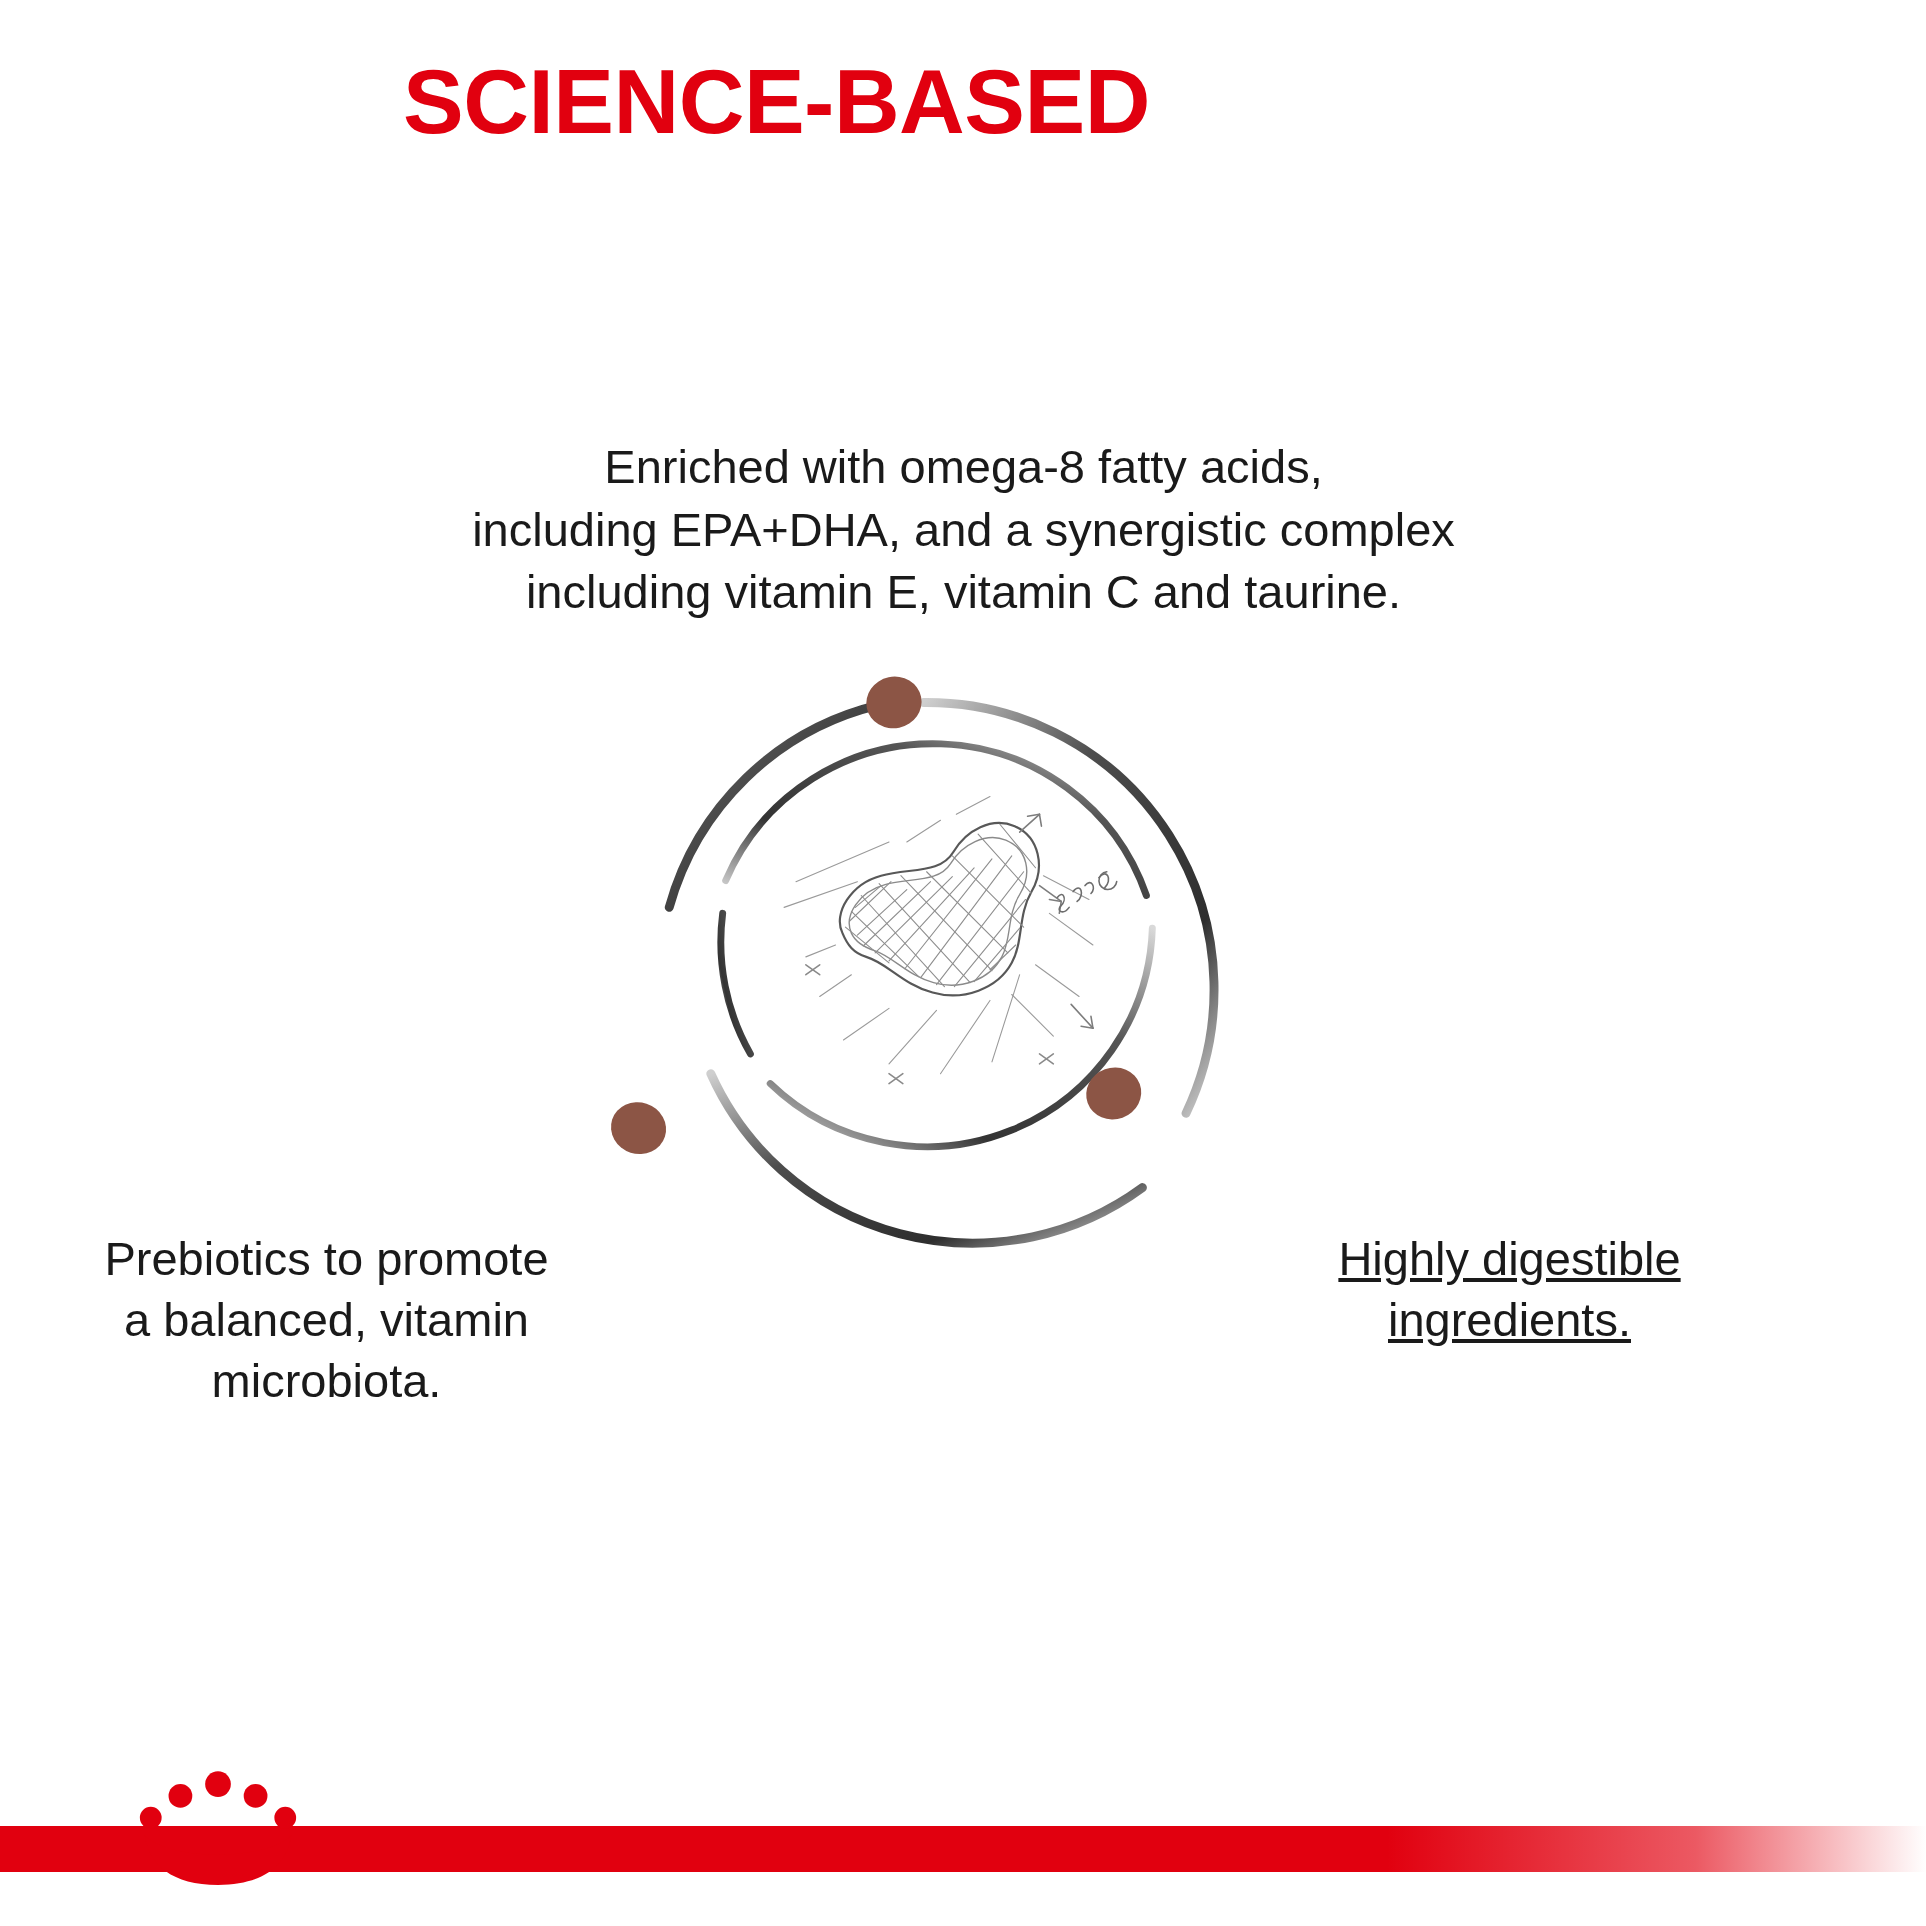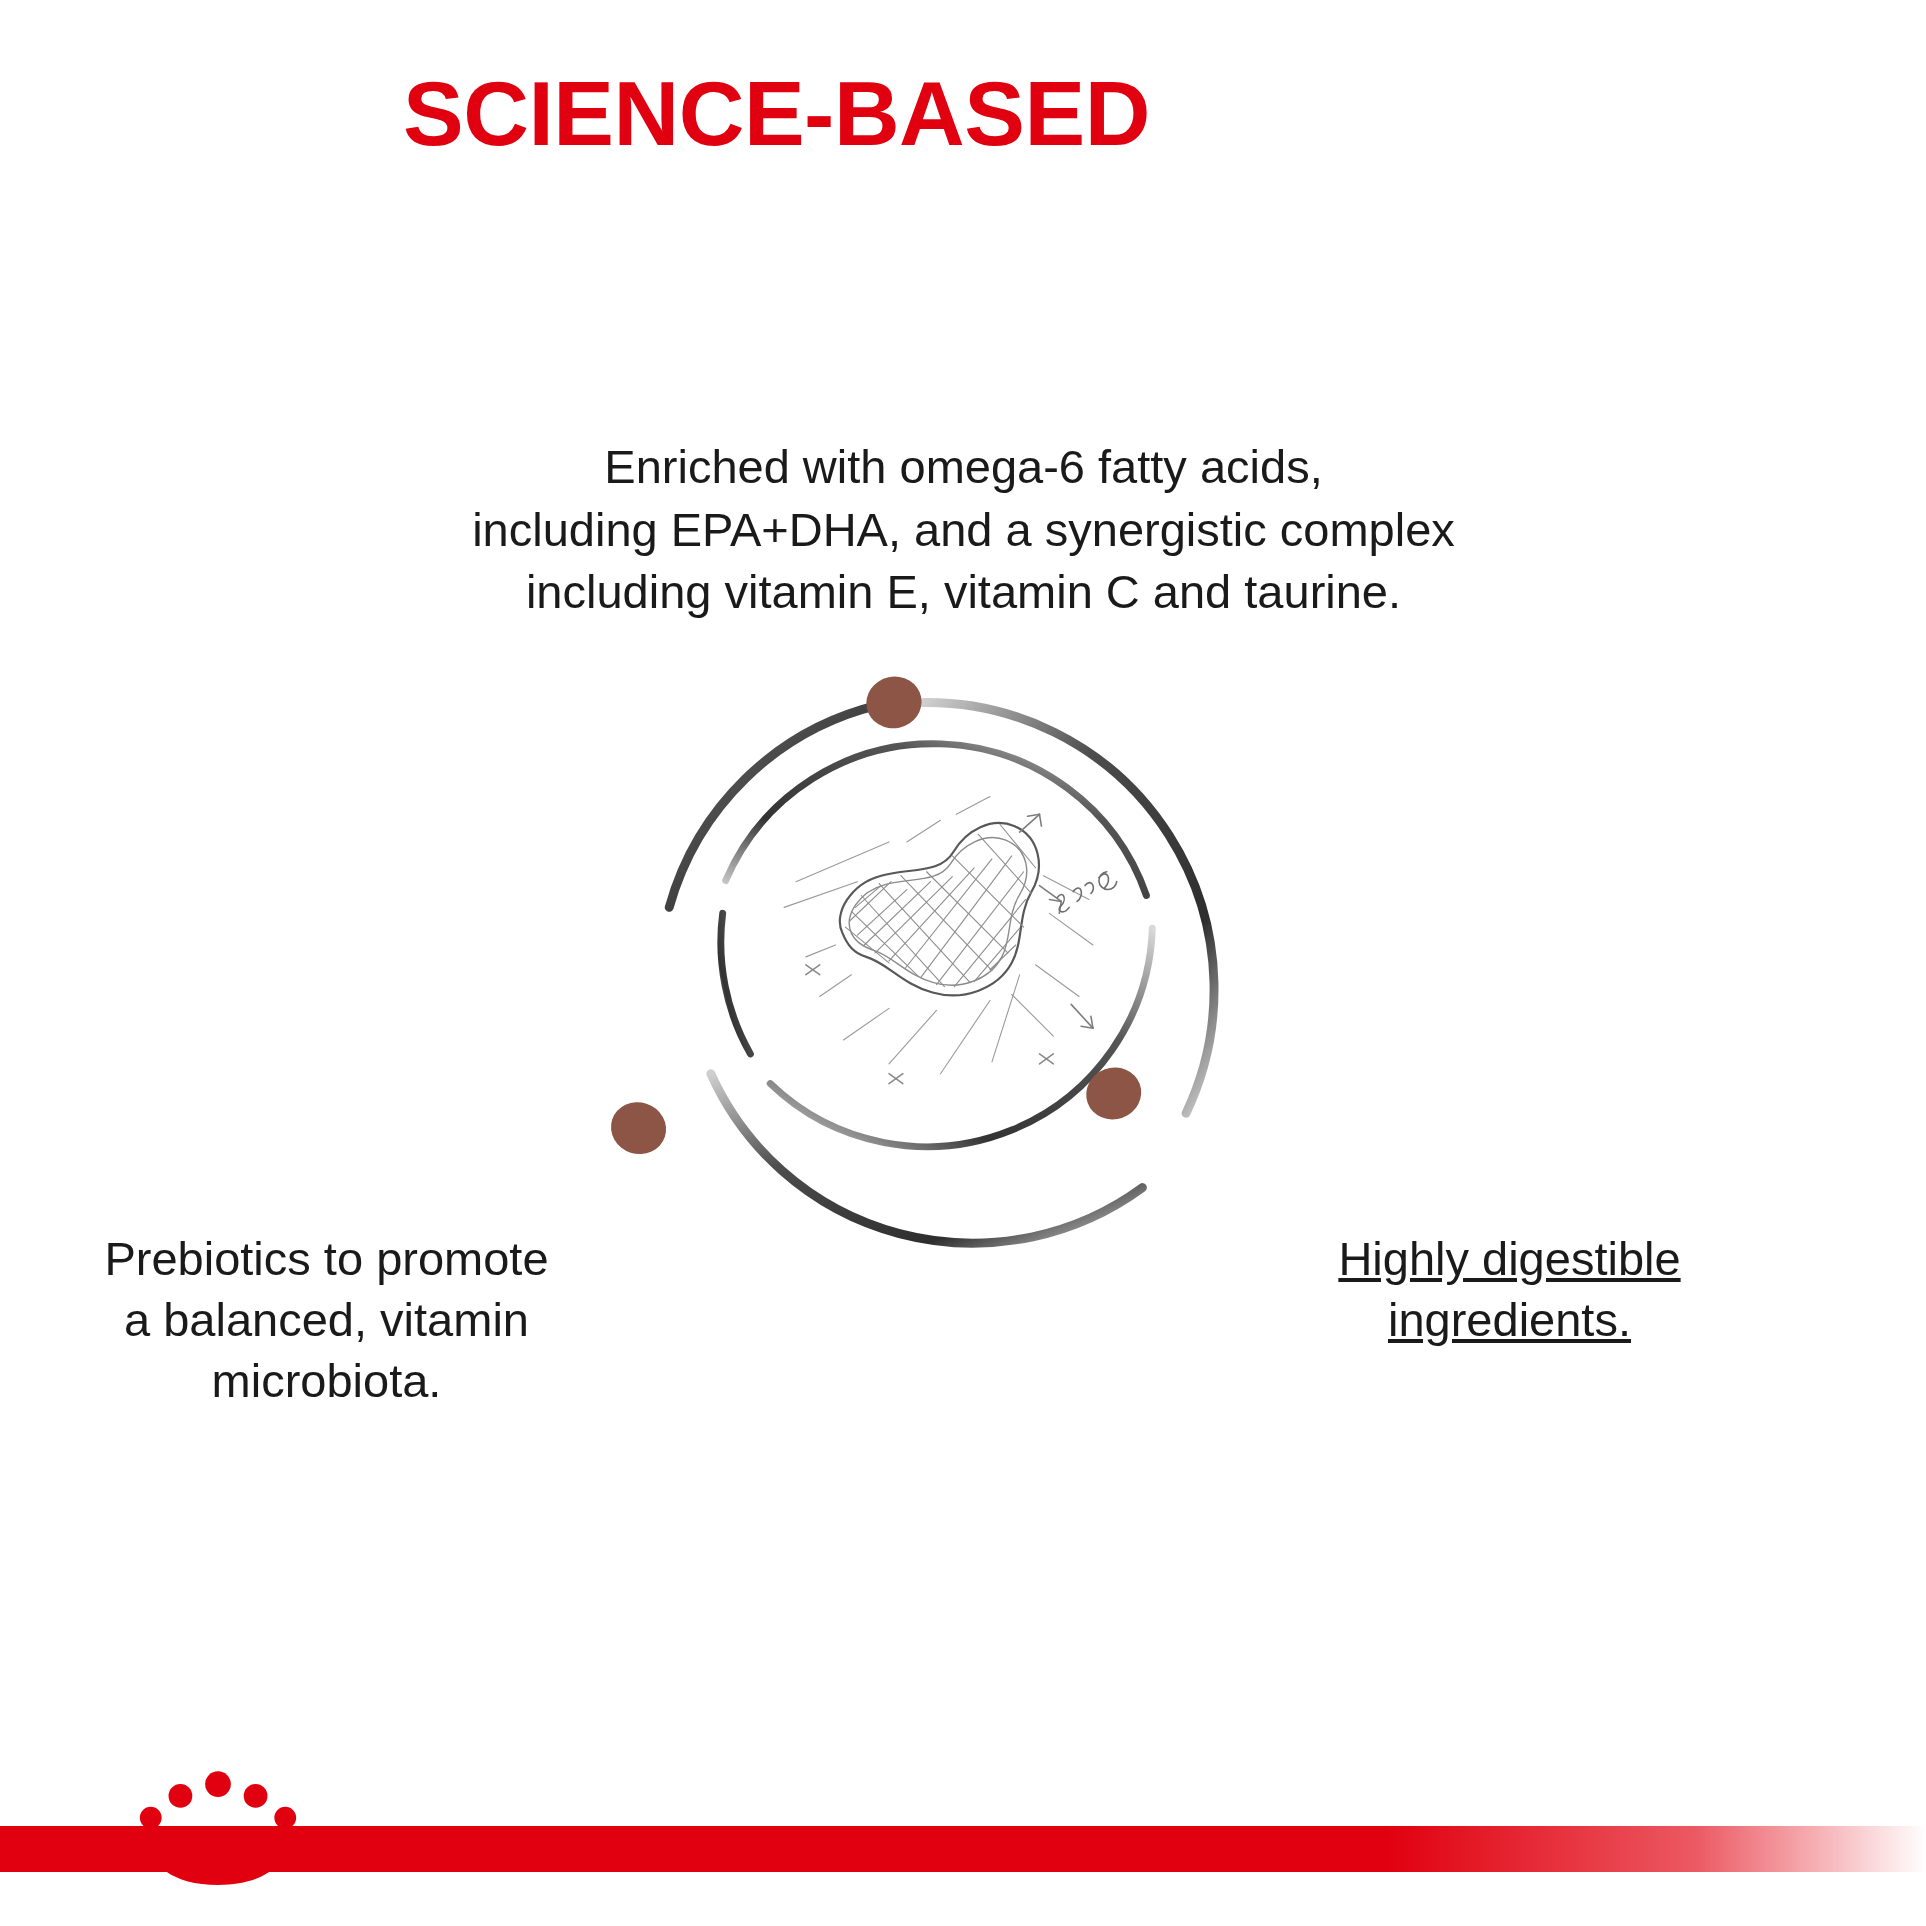--- a/index.html
+++ b/index.html
@@ -12,21 +12,21 @@
     height: 1927px;
     position: relative;
     font-family: "Liberation Sans", sans-serif;
     color: #1a1a1a;
     overflow: hidden;
   }
 
   
   .title-block {
     position: absolute;
-    top: 57px;
+    top: 45px;
     left: 0;
     width: 1553px;
     text-align: center;
   }
   .title-line {
     color: #e1000f;
     font-weight: bold;
     font-size: 91px;
     line-height: 1.25;
     letter-spacing: -0.5px;
@@ -95,21 +95,21 @@
   }
 </style>
 </head>
 <body>
 
 <div class="title-block">
   <div class="title-line">SCIENCE-BASED</div>
 </div>
 
 <div class="intro">
-  <div>Enriched with omega-6 fatty acids,</div>
+  <div>Enriched with omega-8 fatty acids,</div>
   <div>including EPA+DHA, and a synergistic complex</div>
   <div>including vitamin E, vitamin C and taurine.</div>
 </div>
 
 <div class="center-group">
   <svg width="693" height="693" viewBox="0 0 700 700" xmlns="http://www.w3.org/2000/svg">
     <defs>
       <linearGradient id="arcFadeOuter" x1="0" y1="0" x2="1" y2="1">
         <stop offset="0%" stop-color="#cfcfcf"></stop>
         <stop offset="35%" stop-color="#4d4d4d"></stop>

